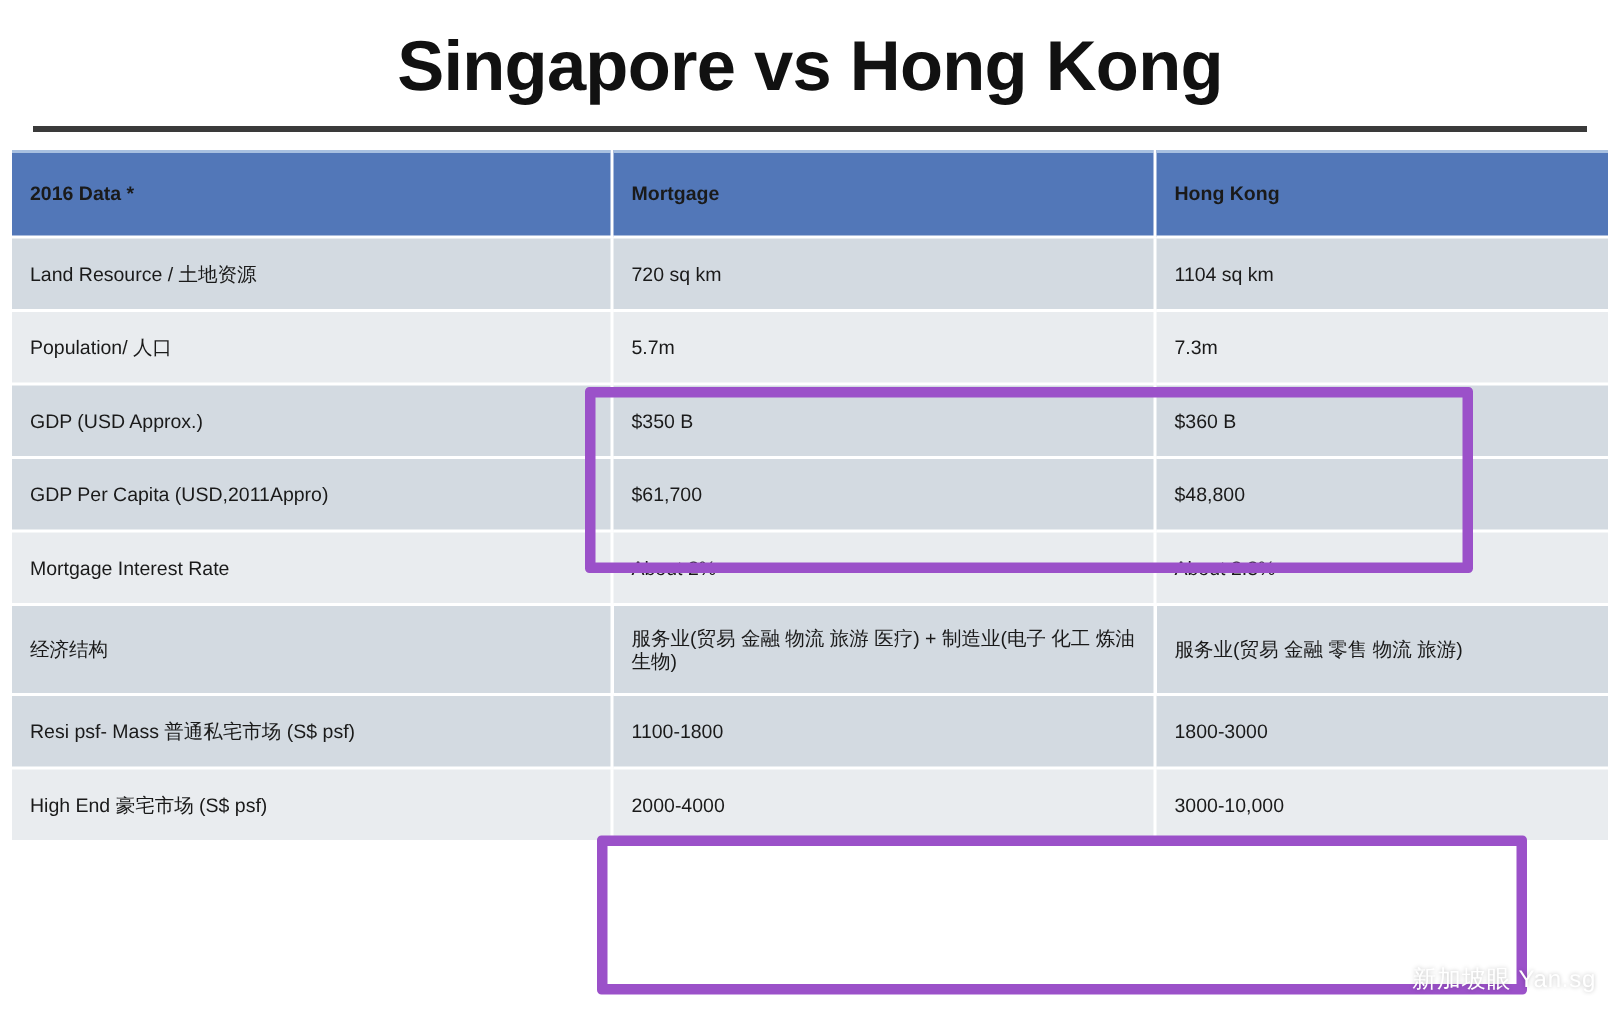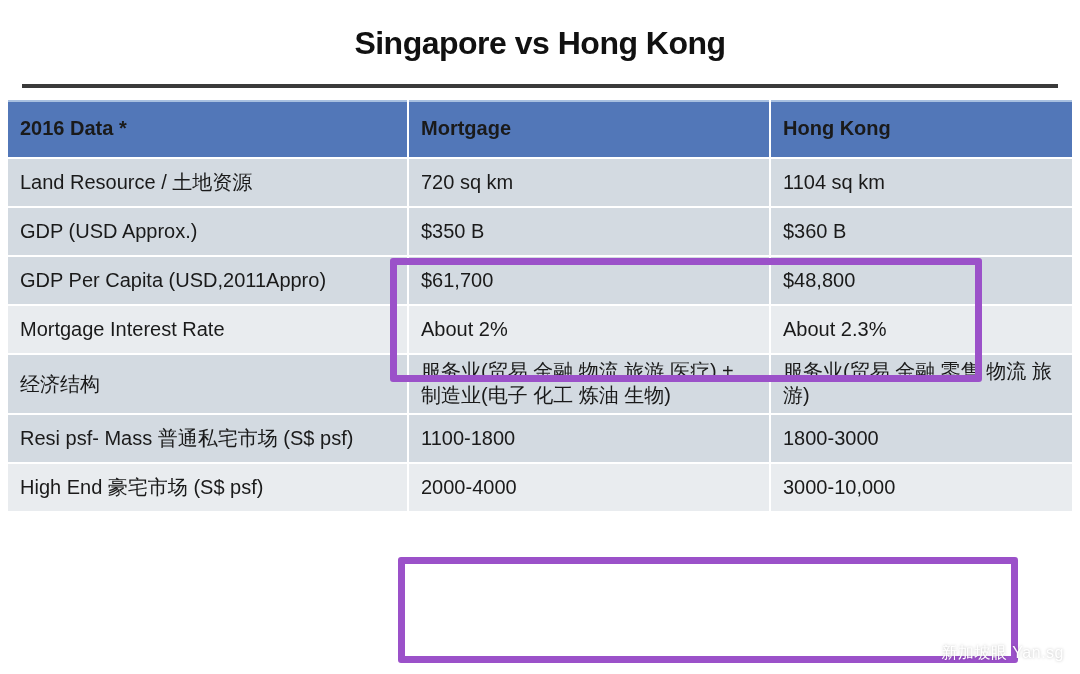--- a/index.html
+++ b/index.html
@@ -27,21 +27,21 @@
     position: absolute;
     left: 0;
     top: 0;
     width: 1080px;
     height: 86px;
     display: flex;
     align-items: center;
     justify-content: center;
   }
   .slide-title {
-    font-size: 32px;
+    font-size: 47px;
     font-weight: bold;
     color: #111111;
     letter-spacing: -0.5px;
     line-height: 1;
     text-align: center;
     white-space: nowrap;
   }
   .title-rule {
     position: absolute;
     left: 22px;
@@ -65,21 +65,21 @@
     table-layout: fixed;
   }
   .tbl col.c1 { width: 400px; }
   .tbl col.c2 { width: 362px; }
   .tbl col.c3 { width: 302px; }
 
   .tbl th, .tbl td {
     padding: 0 12px;
     vertical-align: middle;
     text-align: left;
-    font-size: 20px;
+    font-size: 13px;
     color: #1a1a1a;
     border-right: 2px solid #ffffff;
     border-bottom: 2px solid #ffffff;
     box-sizing: border-box;
   }
   .tbl th:last-child, .tbl td:last-child { border-right: none; }
 
   thead th {
     background: #5277b8;
     color: #ffffff;
@@ -162,20 +162,25 @@
           <th>Mortgage</th>
           <th>Hong Kong</th>
         </tr>
       </thead>
       <tbody>
         <tr class="band-a">
           <td>Land Resource / 土地资源</td>
           <td>720 sq km</td>
           <td>1104 sq km</td>
         </tr>
+        <tr class="band-b">
+          <td>Population/ 人口</td>
+          <td>5.7m</td>
+          <td>7.3m</td>
+        </tr>
         <tr class="band-a">
           <td>GDP (USD Approx.)</td>
           <td>$350 B</td>
           <td> $360 B</td>
         </tr>
         <tr class="band-a">
           <td>GDP Per Capita  (USD,2011Appro)</td>
           <td>$61,700</td>
           <td>$48,800</td>
         </tr>

